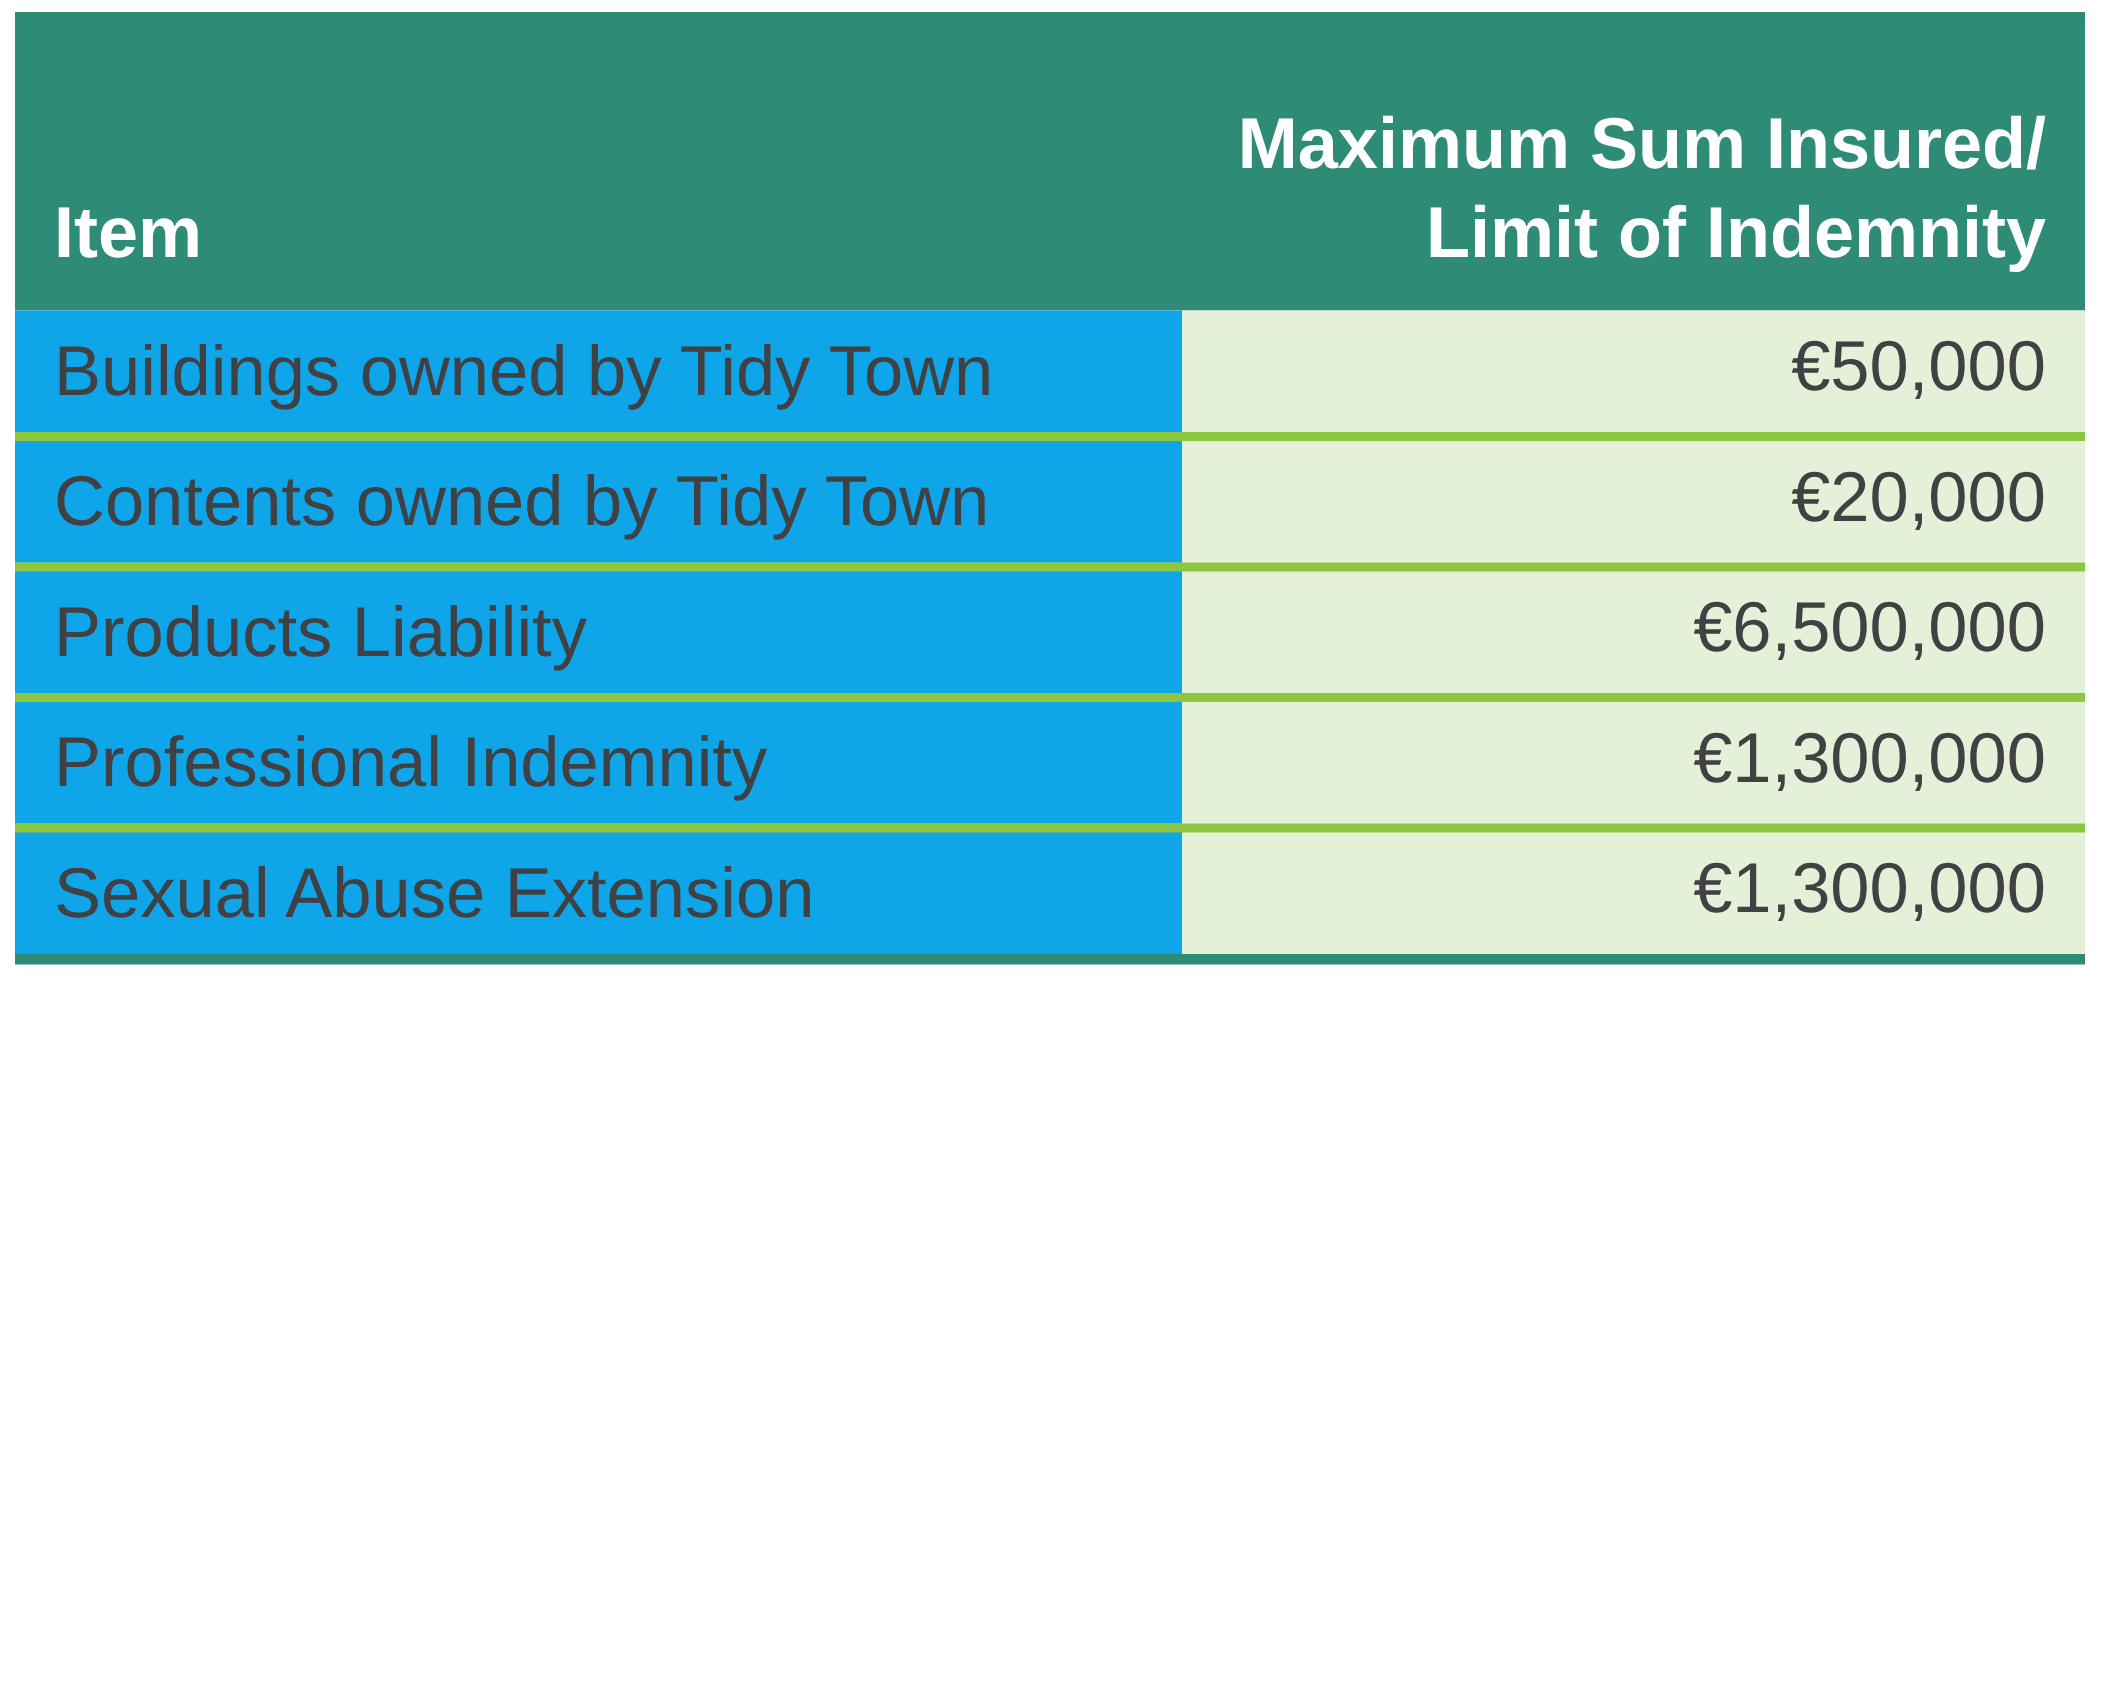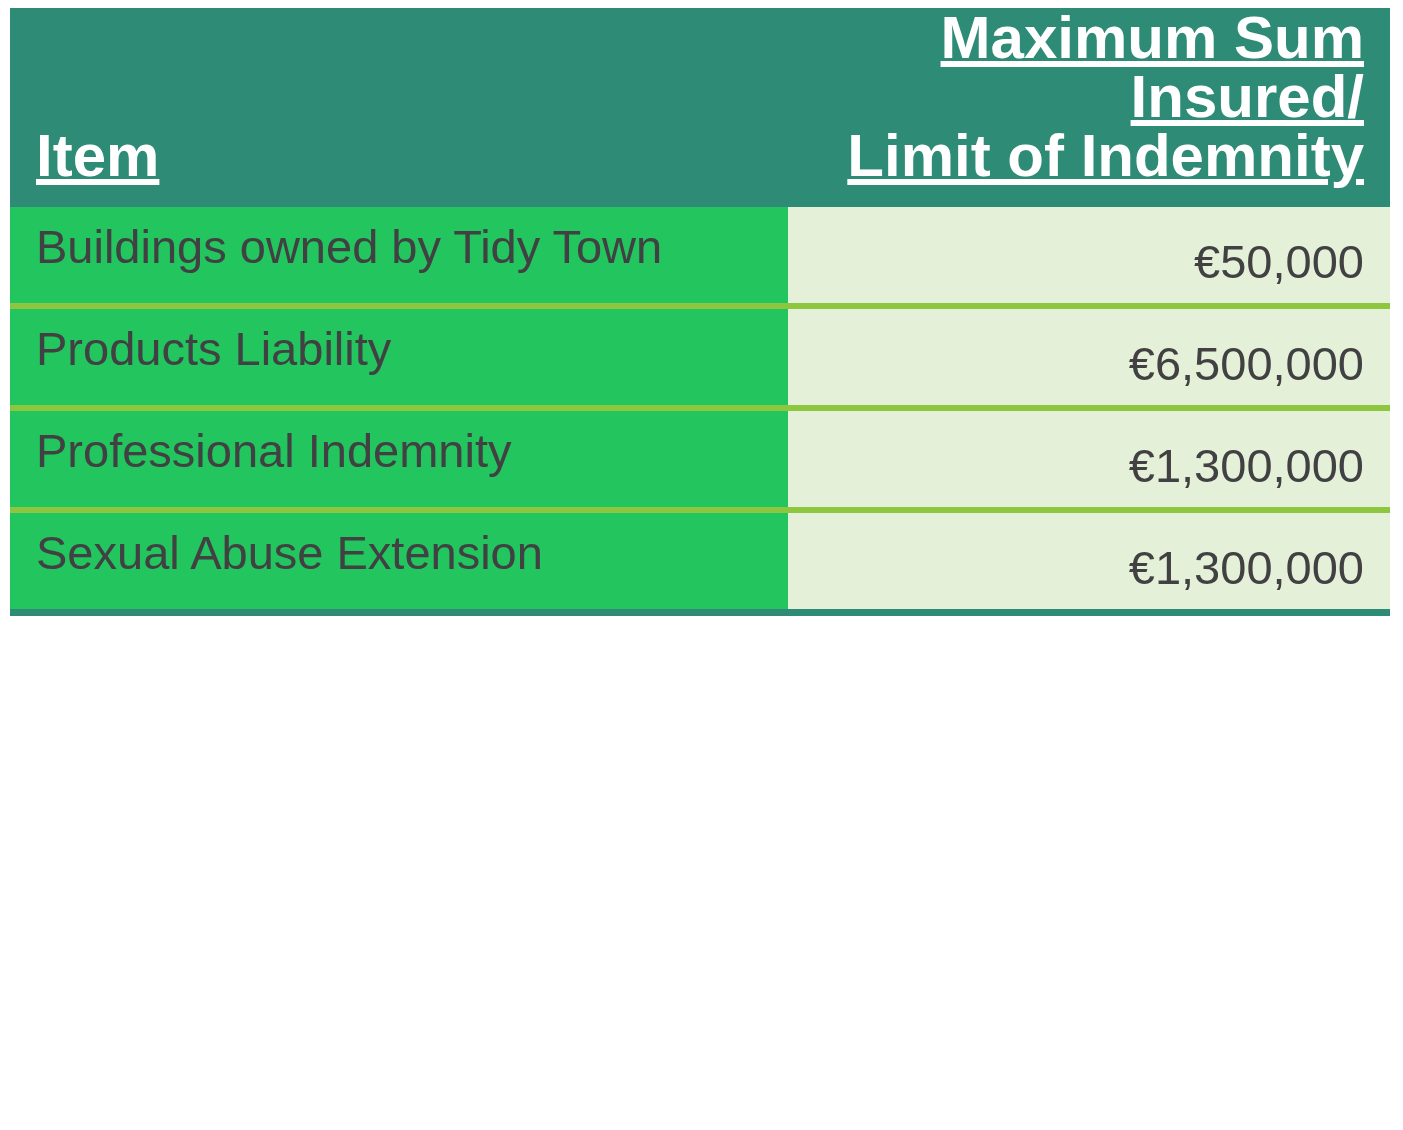--- a/index.html
+++ b/index.html
@@ -28,25 +28,24 @@
     table-layout: fixed;
     width: 100%;
   }
   col.col-item   { width: 778px; }
   col.col-amount { width: 602px; }
 
   thead th {
     height: 177px;
     background: var(--header_bg, #2E8B76);
     color: var(--header_text, #ffffff);
-    font-size: 60px;
+    font-size: 48px;
     font-weight: bold;
     line-height: 59px;
     vertical-align: bottom;
-    text-decoration: underline;
   }
   th.th-item {
     text-align: left;
     padding: 0 0 22px 26px;
     margin-top: 36px;
   }
   th.th-amount {
     text-align: right;
     padding: 0 26px 22px 0;
   }
@@ -54,28 +53,28 @@
   tbody td {
     font-size: 47px;
     line-height: 52px;
     color: var(--text, #414042);
     vertical-align: top;
     border-top: 6px solid var(--divider, #8DC63F);
   }
   tbody tr:first-child td { border-top: none; }
 
   td.td-item {
-    background: #22c55e;
+    background: #0ea5e9;
     text-align: left;
     padding: 14px 40px 15px 26px;
   }
   td.td-amount {
     background: var(--value_bg, #E5F0D8);
     text-align: right;
-    padding: 29px 26px 15px 0;
+    padding: 11px 26px 15px 0;
   }
 </style>
 </head>
 <body>
 
 <div class="page">
   <div class="table-wrap">
     <table class="insurance">
       <colgroup>
         <col class="col-item">
@@ -89,20 +88,24 @@
             <span>Limit of Indemnity</span>
           </th>
         </tr>
       </thead>
       <tbody id="rows">
   <tr class="data-row">
     <td class="td-item">Buildings owned by Tidy Town</td>
     <td class="td-amount">€50,000</td>
   </tr>
 
+  <tr class="data-row">
+    <td class="td-item">Contents owned by Tidy Town</td>
+    <td class="td-amount">€20,000</td>
+  </tr>
 
 
 
 
 
   <tr class="data-row">
     <td class="td-item">Products Liability</td>
     <td class="td-amount">€6,500,000</td>
   </tr>
 

